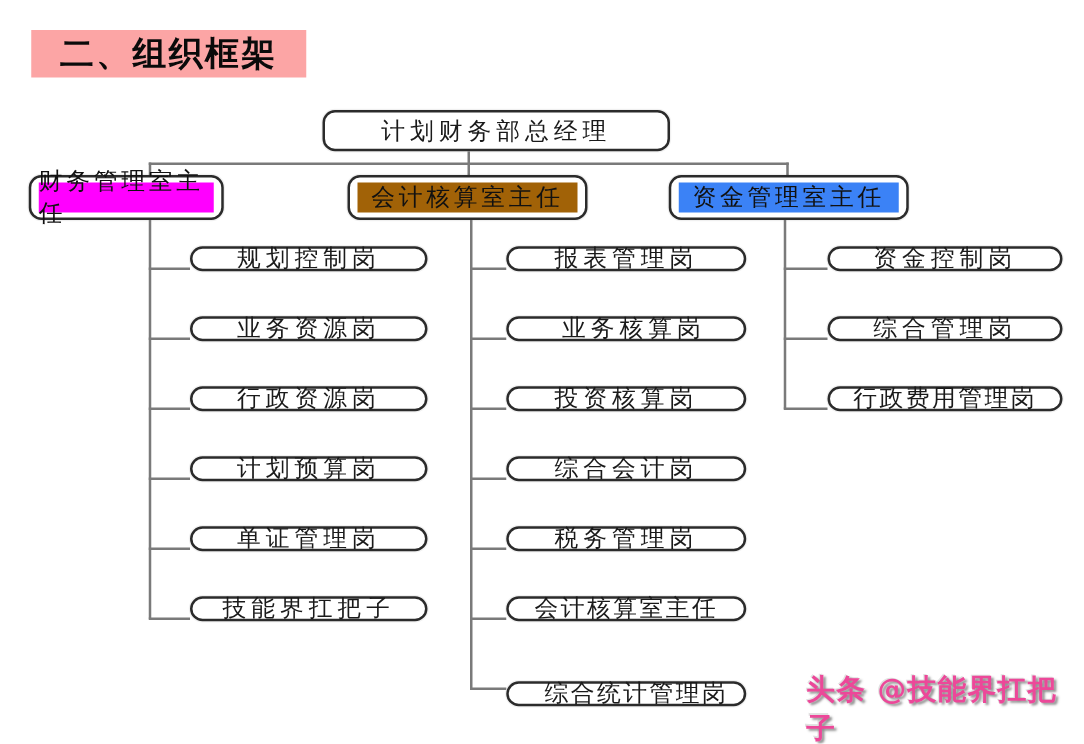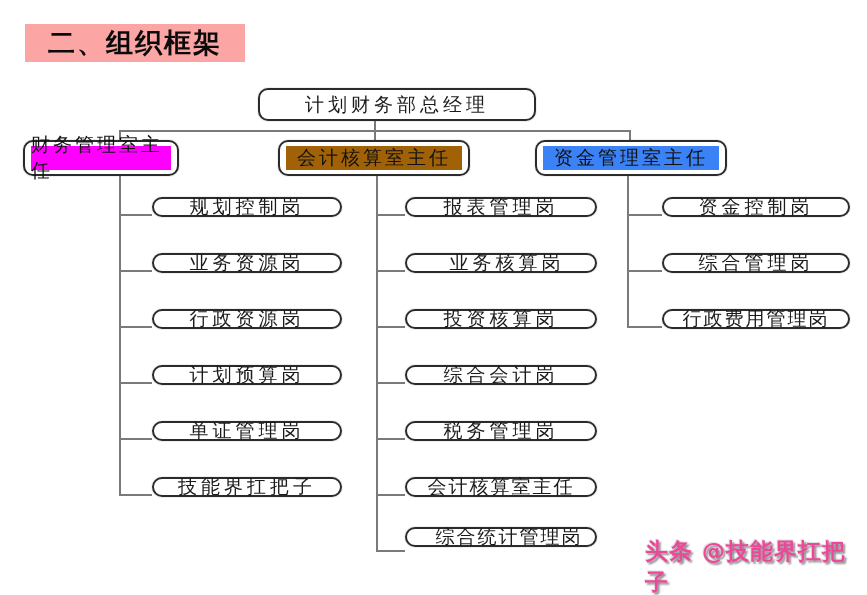--- a/index.html
+++ b/index.html
@@ -101,19 +101,19 @@
 <div class="abs node item colL" style="top:365px;">计划预算岗</div>
 <div class="abs node item colL" style="top:421px;">单证管理岗</div>
 <div class="abs node item colL" style="top:477px;">技能界扛把子</div>
 
 <div class="abs node item colM" style="top:197px;">报表管理岗</div>
 <div class="abs node item colM" style="top:253px;padding-left:12px;">业务核算岗</div>
 <div class="abs node item colM" style="top:309px;">投资核算岗</div>
 <div class="abs node item colM" style="top:365px;">综合会计岗</div>
 <div class="abs node item colM" style="top:421px;">税务管理岗</div>
 <div class="abs node item colM" style="top:477px;letter-spacing:2px;">会计核算室主任</div>
-<div class="abs node item colM" style="top:527px;letter-spacing:2px;padding-left:16px;">综合统计管理岗</div>
+<div class="abs node item colM" style="top:545px;letter-spacing:2px;padding-left:16px;">综合统计管理岗</div>
 
 <div class="abs node item colR" style="top:197px;">资金控制岗</div>
 <div class="abs node item colR" style="top:253px;">综合管理岗</div>
 <div class="abs node item colR" style="top:309px;letter-spacing:2px;">行政费用管理岗</div>
 
 <div class="abs watermark">头条 @技能界扛把子</div>
 
 </body></html>

